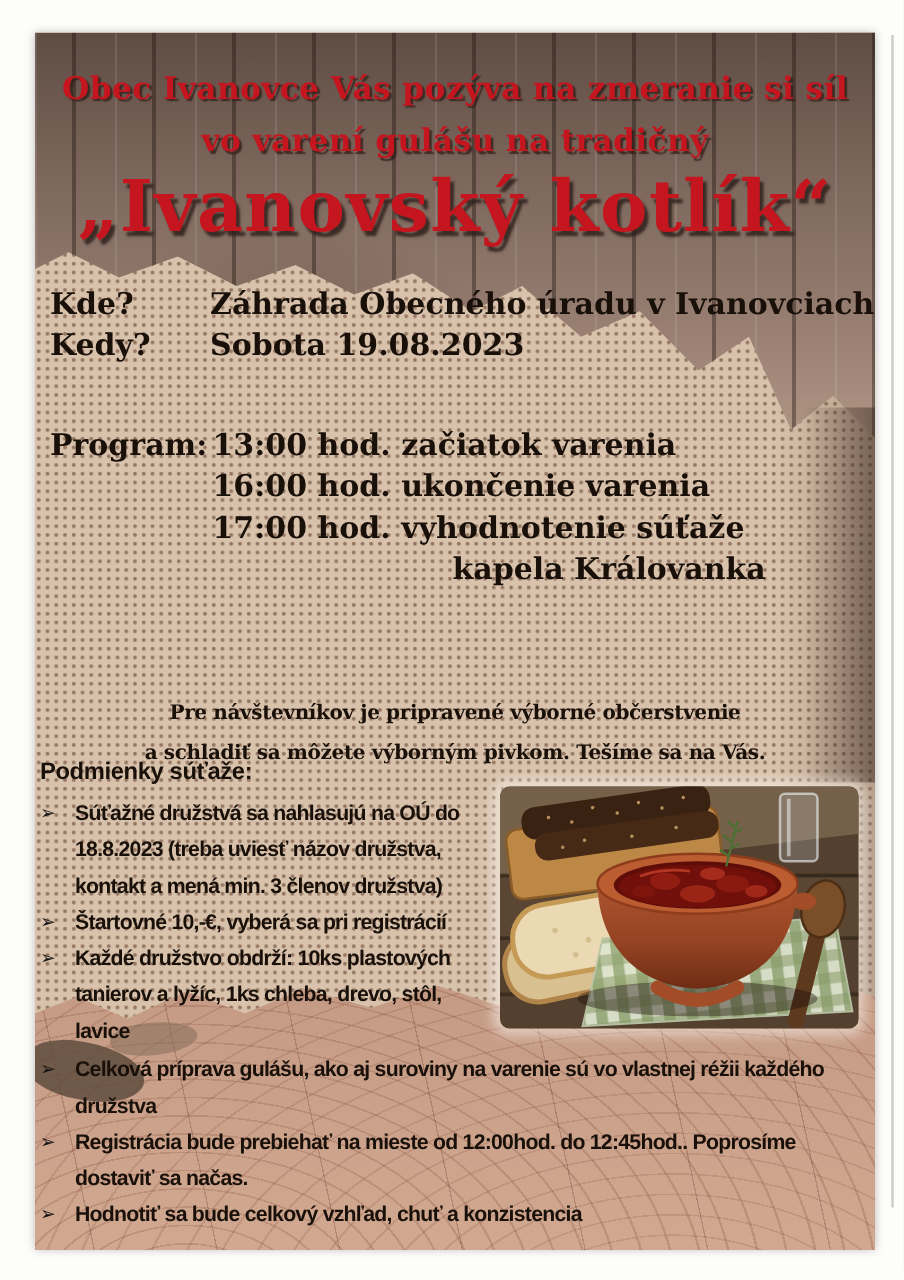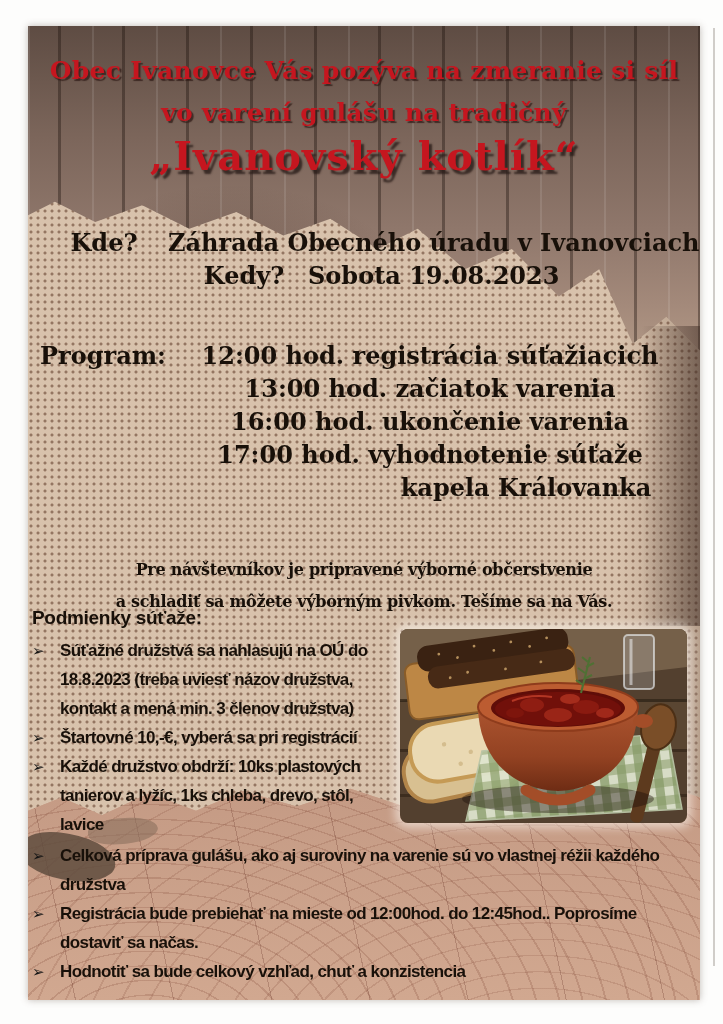--- a/index.html
+++ b/index.html
@@ -60,27 +60,26 @@
     font-family:"DejaVu Serif","Liberation Serif",serif;font-weight:bold;
     color:var(--accent-red);font-size:25px;
     text-shadow:2px 2px 1px rgba(45,25,22,.75);
     letter-spacing:.3px;
   }
   .hdr1{top:30px;}
   .hdr2{top:72px;}
   .title{
     position:absolute;left:0;top:106px;width:100%;text-align:center;
     font-family:"DejaVu Serif","Liberation Serif",serif;font-weight:bold;
-    color:var(--accent-red);font-size:40px;letter-spacing:1px;
+    color:var(--accent-red);font-size:57px;letter-spacing:1px;
     text-shadow:3px 4px 2px rgba(40,28,24,.8);
   }
   .serifblk{
     font-family:"DejaVu Serif","Liberation Serif",serif;font-weight:bold;
     color:var(--text-black);
-    text-align:center;
   }
   .kv{position:absolute;left:12px;top:200px;font-size:24px;line-height:33px;}
   .kv .k{display:inline-block;width:128px;}
   .program{position:absolute;left:12px;top:313px;font-size:24px;line-height:33px;}
   .program .plabel{position:absolute;left:0;top:0;}
   .program .pitems{margin-left:130px;width:520px;}
   .program .pcont{padding-left:192px;}
   .visitors{position:absolute;left:0;top:528px;width:100%;text-align:center;font-size:16px;line-height:32px;letter-spacing:-0.3px;}
   
   .cond-heading{
@@ -122,21 +121,20 @@
         <span class="k">Kde?</span><span class="v">Záhrada Obecného úradu v Ivanovciach</span>
       </div>
       <div class="row">
         <span class="k">Kedy?</span><span class="v">Sobota 19.08.2023</span>
       </div>
     </div>
 
     <div class="program serifblk">
       <span class="plabel">Program:</span>
       <div class="pitems">
-        <div>12:00 hod. registrácia súťažiacich</div>
         <div>13:00 hod. začiatok varenia</div>
         <div>16:00 hod. ukončenie varenia</div>
         <div>17:00 hod. vyhodnotenie súťaže</div>
         <div class="pcont">kapela Královanka</div>
       </div>
     </div>
 
     <div class="visitors serifblk">
       <div>Pre návštevníkov je pripravené výborné občerstvenie</div>
       <div>a schladiť sa môžete výborným pivkom. Tešíme sa na Vás.</div>

